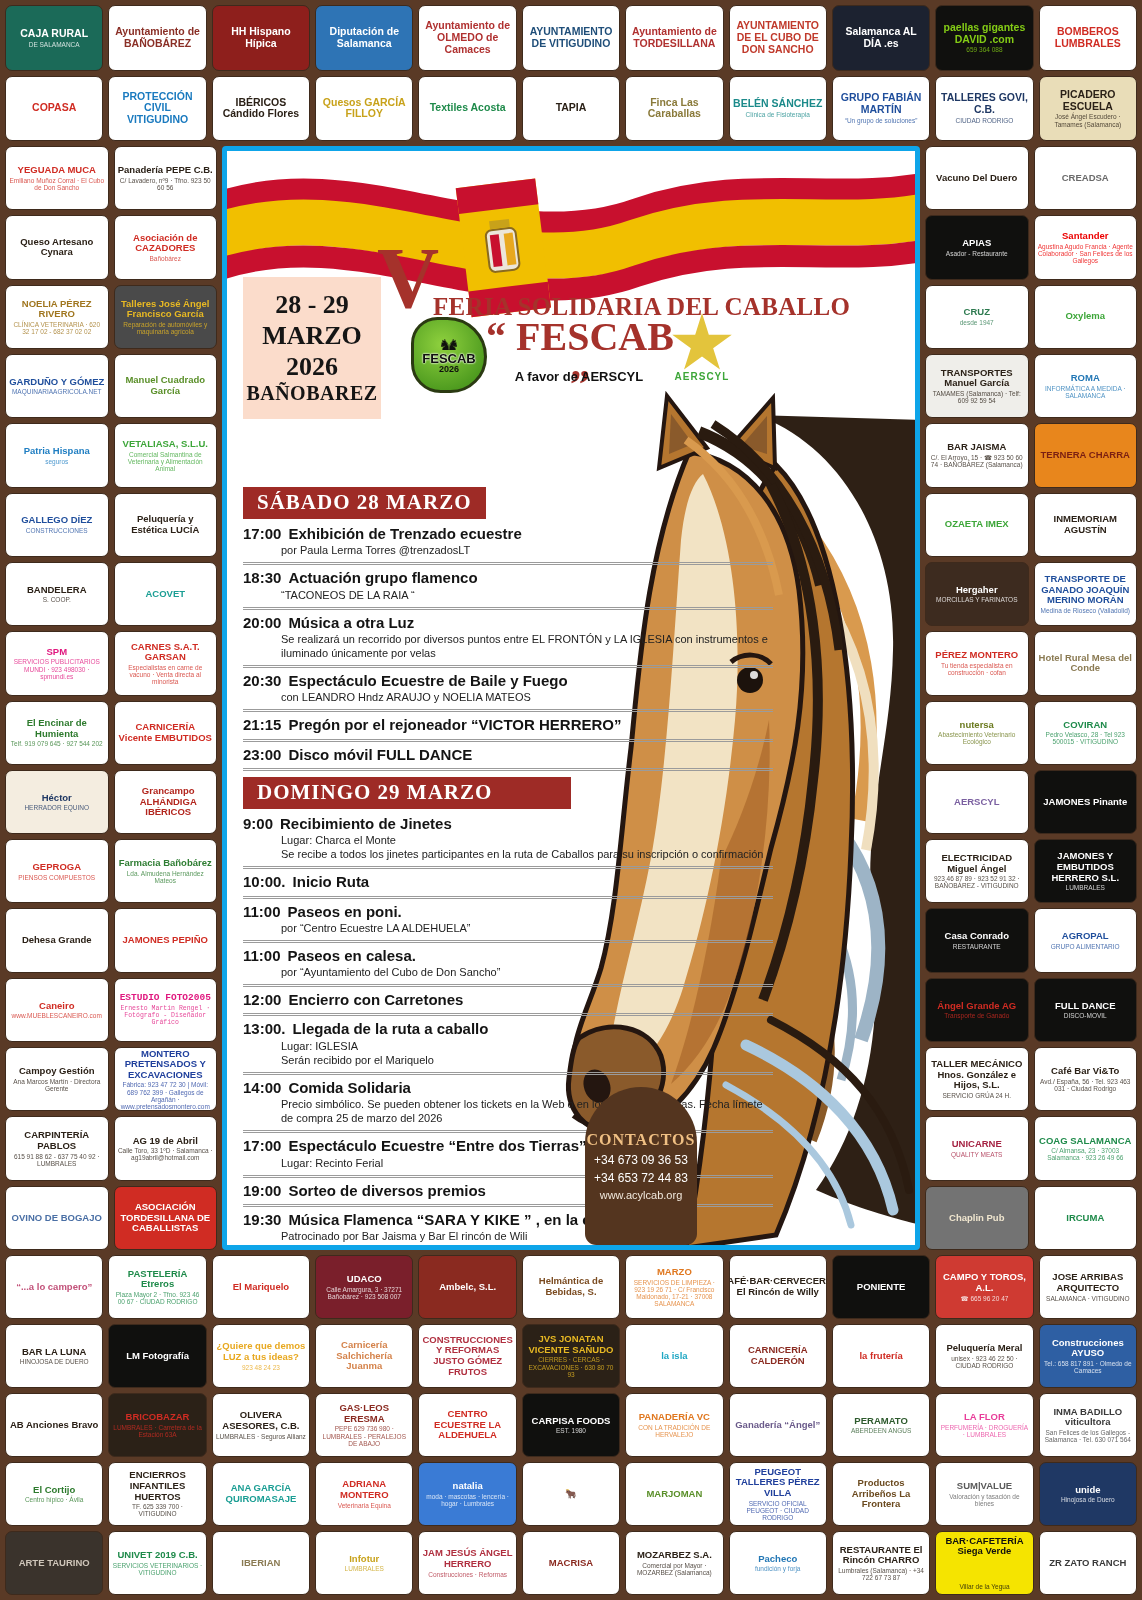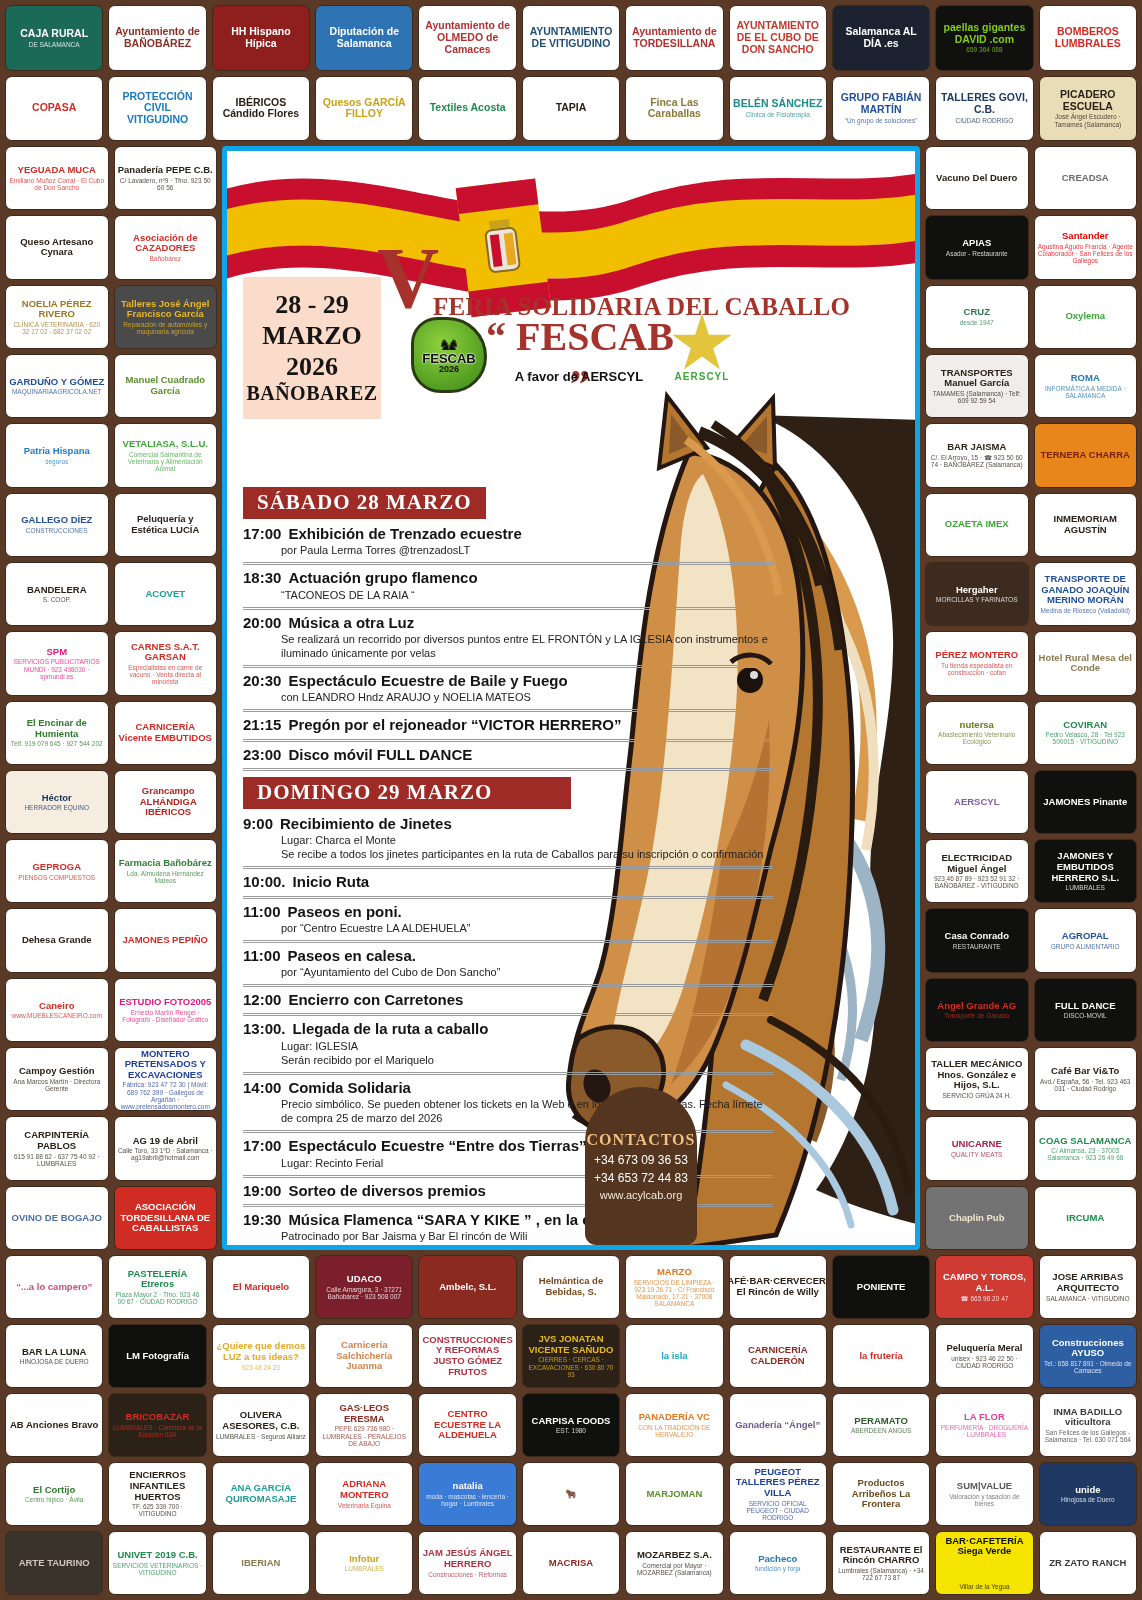--- a/index.html
+++ b/index.html
@@ -255,21 +255,21 @@
 
       </div>
         <div class="cell" style="color: rgb(208, 44, 35);">
         <div class="n">JAMONES PEPIÑO</div>
 
       </div>
         <div class="cell" style="color: rgb(208, 44, 35);">
         <div class="n">Caneiro</div>
         <div class="s">www.MUEBLESCANEIRO.com</div>
       </div>
-        <div class="cell" style="color: rgb(224, 24, 127);">
+        <div class="cell" style="color: rgb(224, 24, 127); font-family: Liberation Mono, monospace;">
         <div class="n">ESTUDIO FOTO2005</div>
         <div class="s">Ernesto Martín Rengel · Fotógrafo - Diseñador Gráfico</div>
       </div>
         <div class="cell" style="color: rgb(43, 33, 23);">
         <div class="n">Campoy Gestión</div>
         <div class="s">Ana Marcos Martín · Directora Gerente</div>
       </div>
         <div class="cell" style="color: rgb(31, 63, 156);">
         <div class="n">MONTERO PRETENSADOS Y EXCAVACIONES</div>
         <div class="s">Fábrica: 923 47 72 30 | Móvil: 689 762 399 · Gallegos de Argañán · www.pretensadosmontero.com</div>

